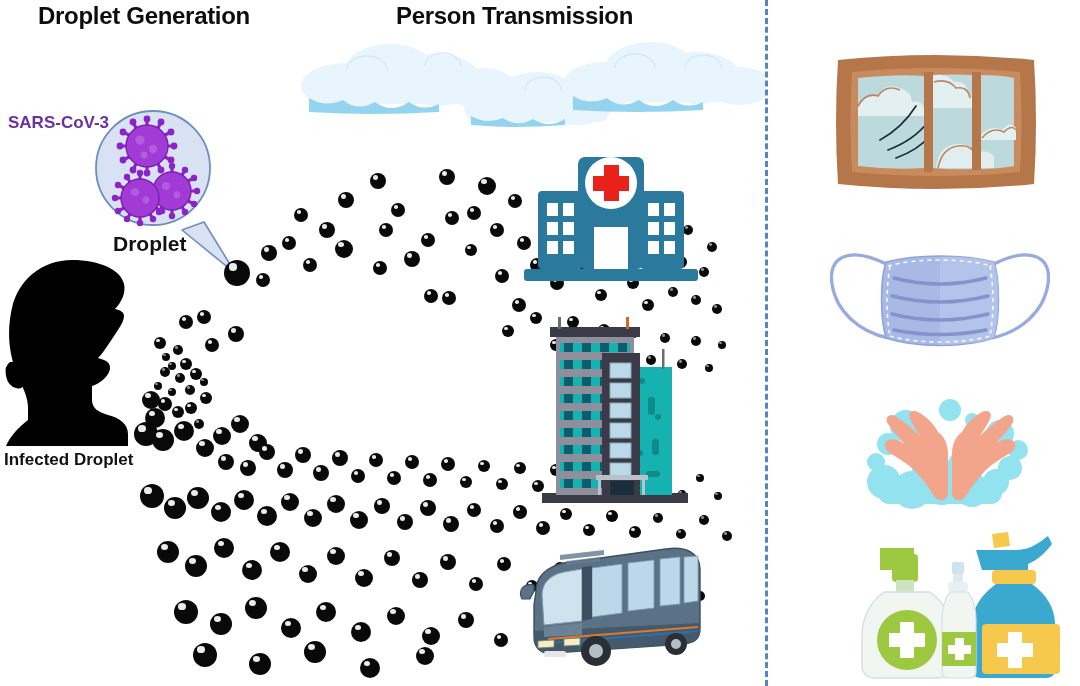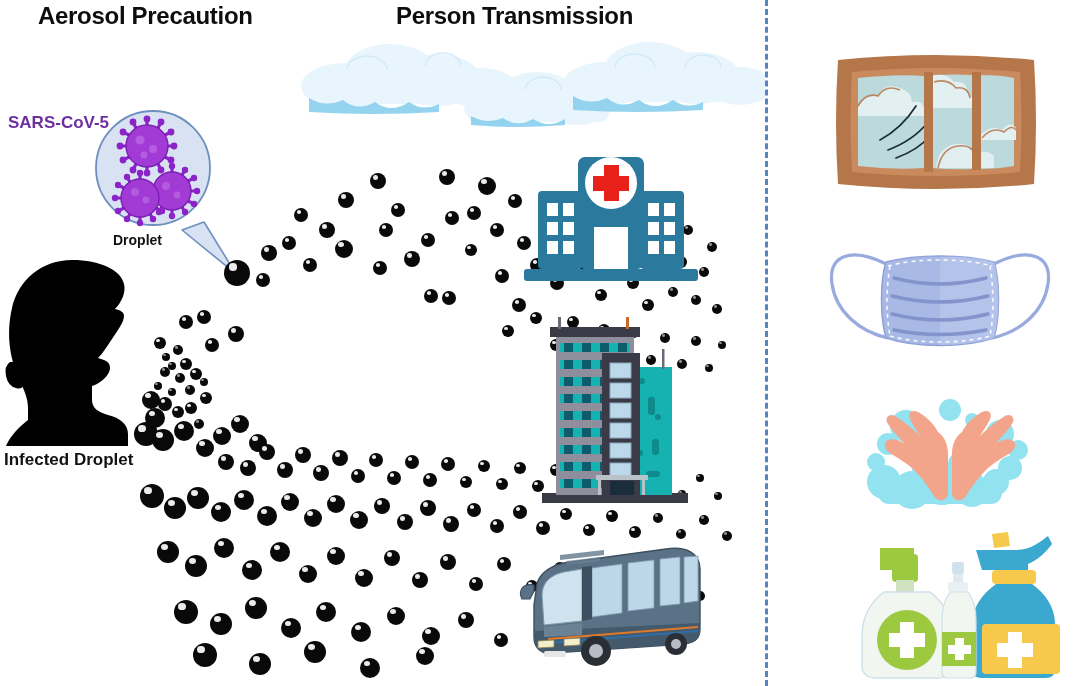--- a/index.html
+++ b/index.html
@@ -12,35 +12,35 @@
   }
   #title-generation{left:38px;top:2px;}
   #title-transmission{left:396px;top:2px;}
   #title-precaution{left:782px;top:2px;}
 
   #divider{position:absolute;left:765px;top:0;width:0;height:686px;
     border-left:3px dashed #4e7fc4;opacity:.95;}
 
   .lbl{position:absolute;font-weight:bold;font-family:"Liberation Sans",sans-serif;white-space:nowrap;}
   #label-sars{left:8px;top:113px;font-size:17px;color:#6c2fa0;}
-  #label-droplet{left:113px;top:232px;font-size:14px;color:#121212;}
+  #label-droplet{left:113px;top:232px;font-size:21px;color:#121212;}
   #label-infected{left:4px;top:450px;font-size:17px;color:#121212;}
 
   .abs{position:absolute;}
   .drop{position:absolute;border-radius:50%;background:#090909;}
   .drop::after{content:"";position:absolute;left:18%;top:13%;width:32%;height:28%;
     border-radius:50%;background:#ffffff;opacity:.92;}
   .drop.tiny::after{opacity:.55;width:34%;height:30%;}
 </style>
 </head>
 <body>
 
 <div id="stage">
 
-  <div class="panel-title" id="title-generation">Aerosol Precaution</div>
+  <div class="panel-title" id="title-generation">Droplet Generation</div>
   <div class="panel-title" id="title-transmission">Person Transmission</div>
 
   <div id="divider"></div>
 
   <svg class="abs" style="left:285px;top:28px;width:480px;height:100px;" viewBox="0 0 480 100">
     <g fill="#e8f5fd">
       <g>
         <ellipse cx="60" cy="58" rx="44" ry="23"></ellipse>
           <ellipse cx="105" cy="44" rx="46" ry="28"></ellipse>
         <ellipse cx="152" cy="52" rx="44" ry="26"></ellipse>
@@ -68,21 +68,21 @@
     </g>
     <g fill="none" stroke="#cfe9f7" stroke-width="1.4" opacity=".85">
       <path d="M62 42 a20 14 0 0 1 40 0"></path>
         <path d="M140 38 a18 13 0 0 1 36 0"></path>
       <path d="M240 62 a18 13 0 0 1 36 0"></path>
         <path d="M330 40 a20 14 0 0 1 40 0"></path>
       <path d="M400 40 a18 13 0 0 1 36 0"></path>
     </g>
   </svg>
 
-  <div class="lbl" id="label-sars">SARS-CoV-5</div>
+  <div class="lbl" id="label-sars">SARS-CoV-3</div>
   <div class="lbl" id="label-droplet">Droplet</div>
   <div class="lbl" id="label-infected">Infected Droplet</div>
 
   <svg class="abs" style="left:86px;top:106px;width:170px;height:180px;" viewBox="0 0 170 180">
     <path d="M118 116 L150 168 L96 124 Z" fill="#d8e2f2" stroke="#6d8fbe" stroke-width="1.6" stroke-linejoin="round"></path>
     <circle cx="67" cy="62" r="57" fill="#d8e2f2" stroke="#6d8fbe" stroke-width="1.8"></circle>
     <g>
       <g transform="translate(61,40)">
         <g stroke="#8c23c8" stroke-width="3.2" stroke-linecap="round">
           <line x1="0" y1="-21" x2="0" y2="-27"></line>

